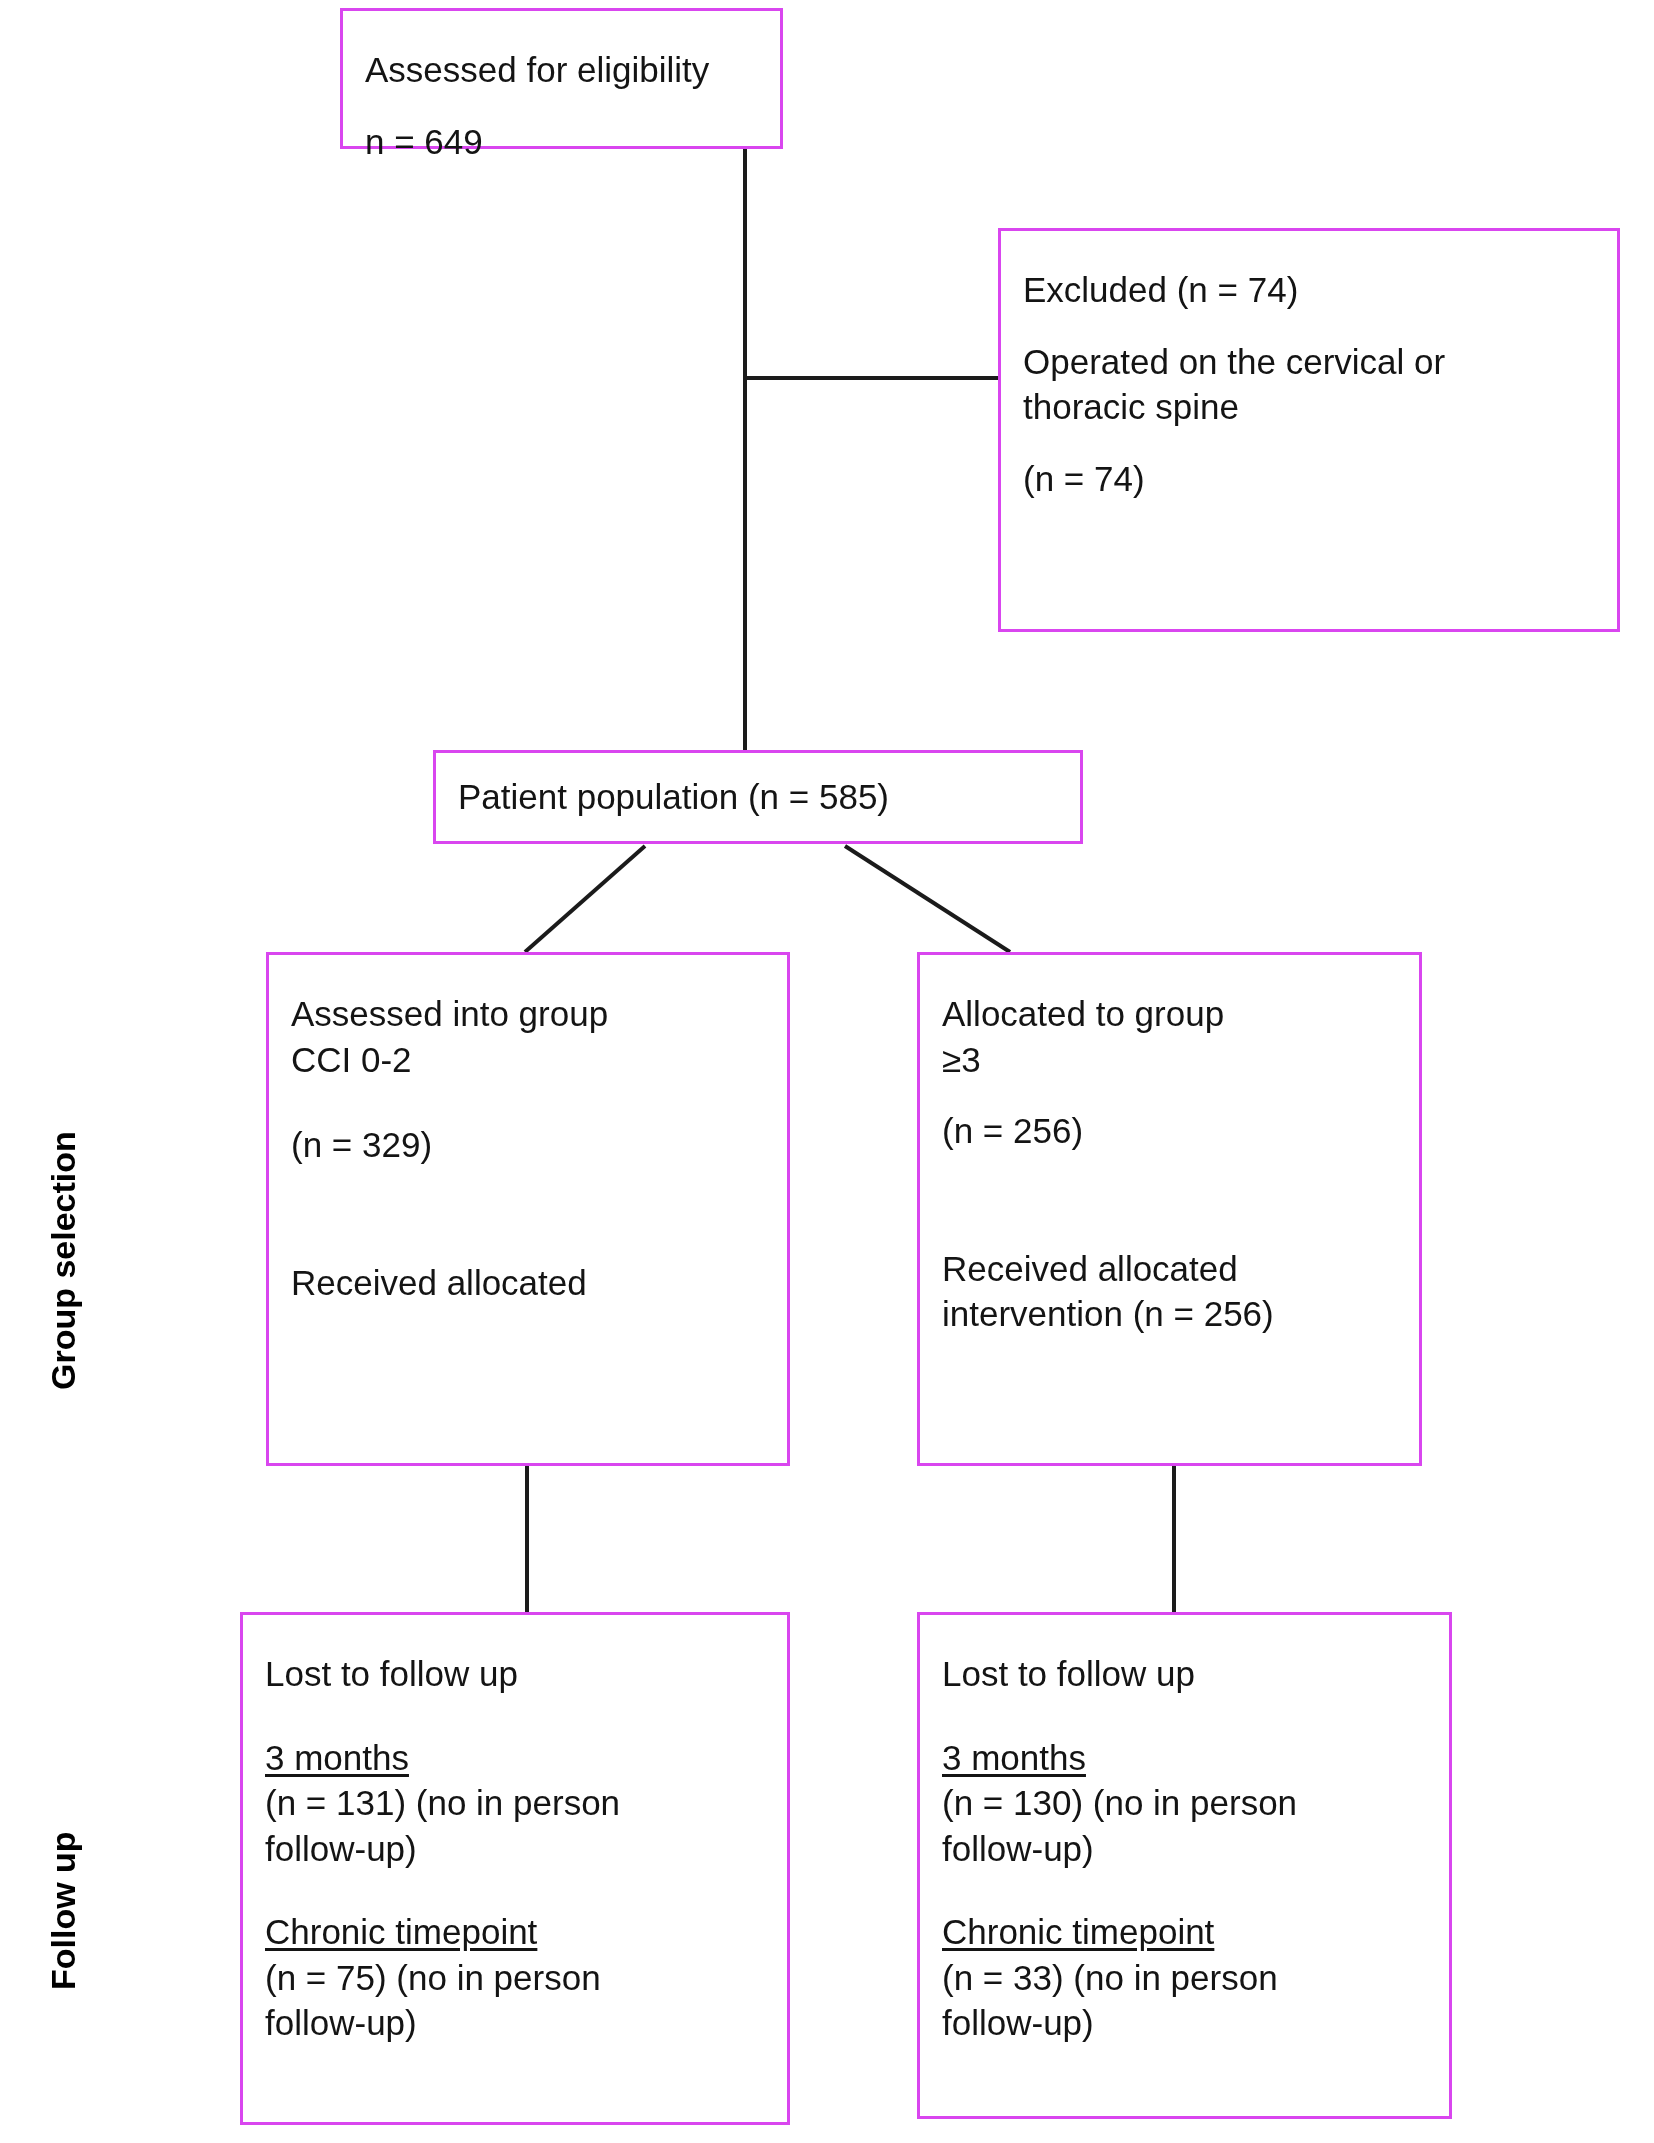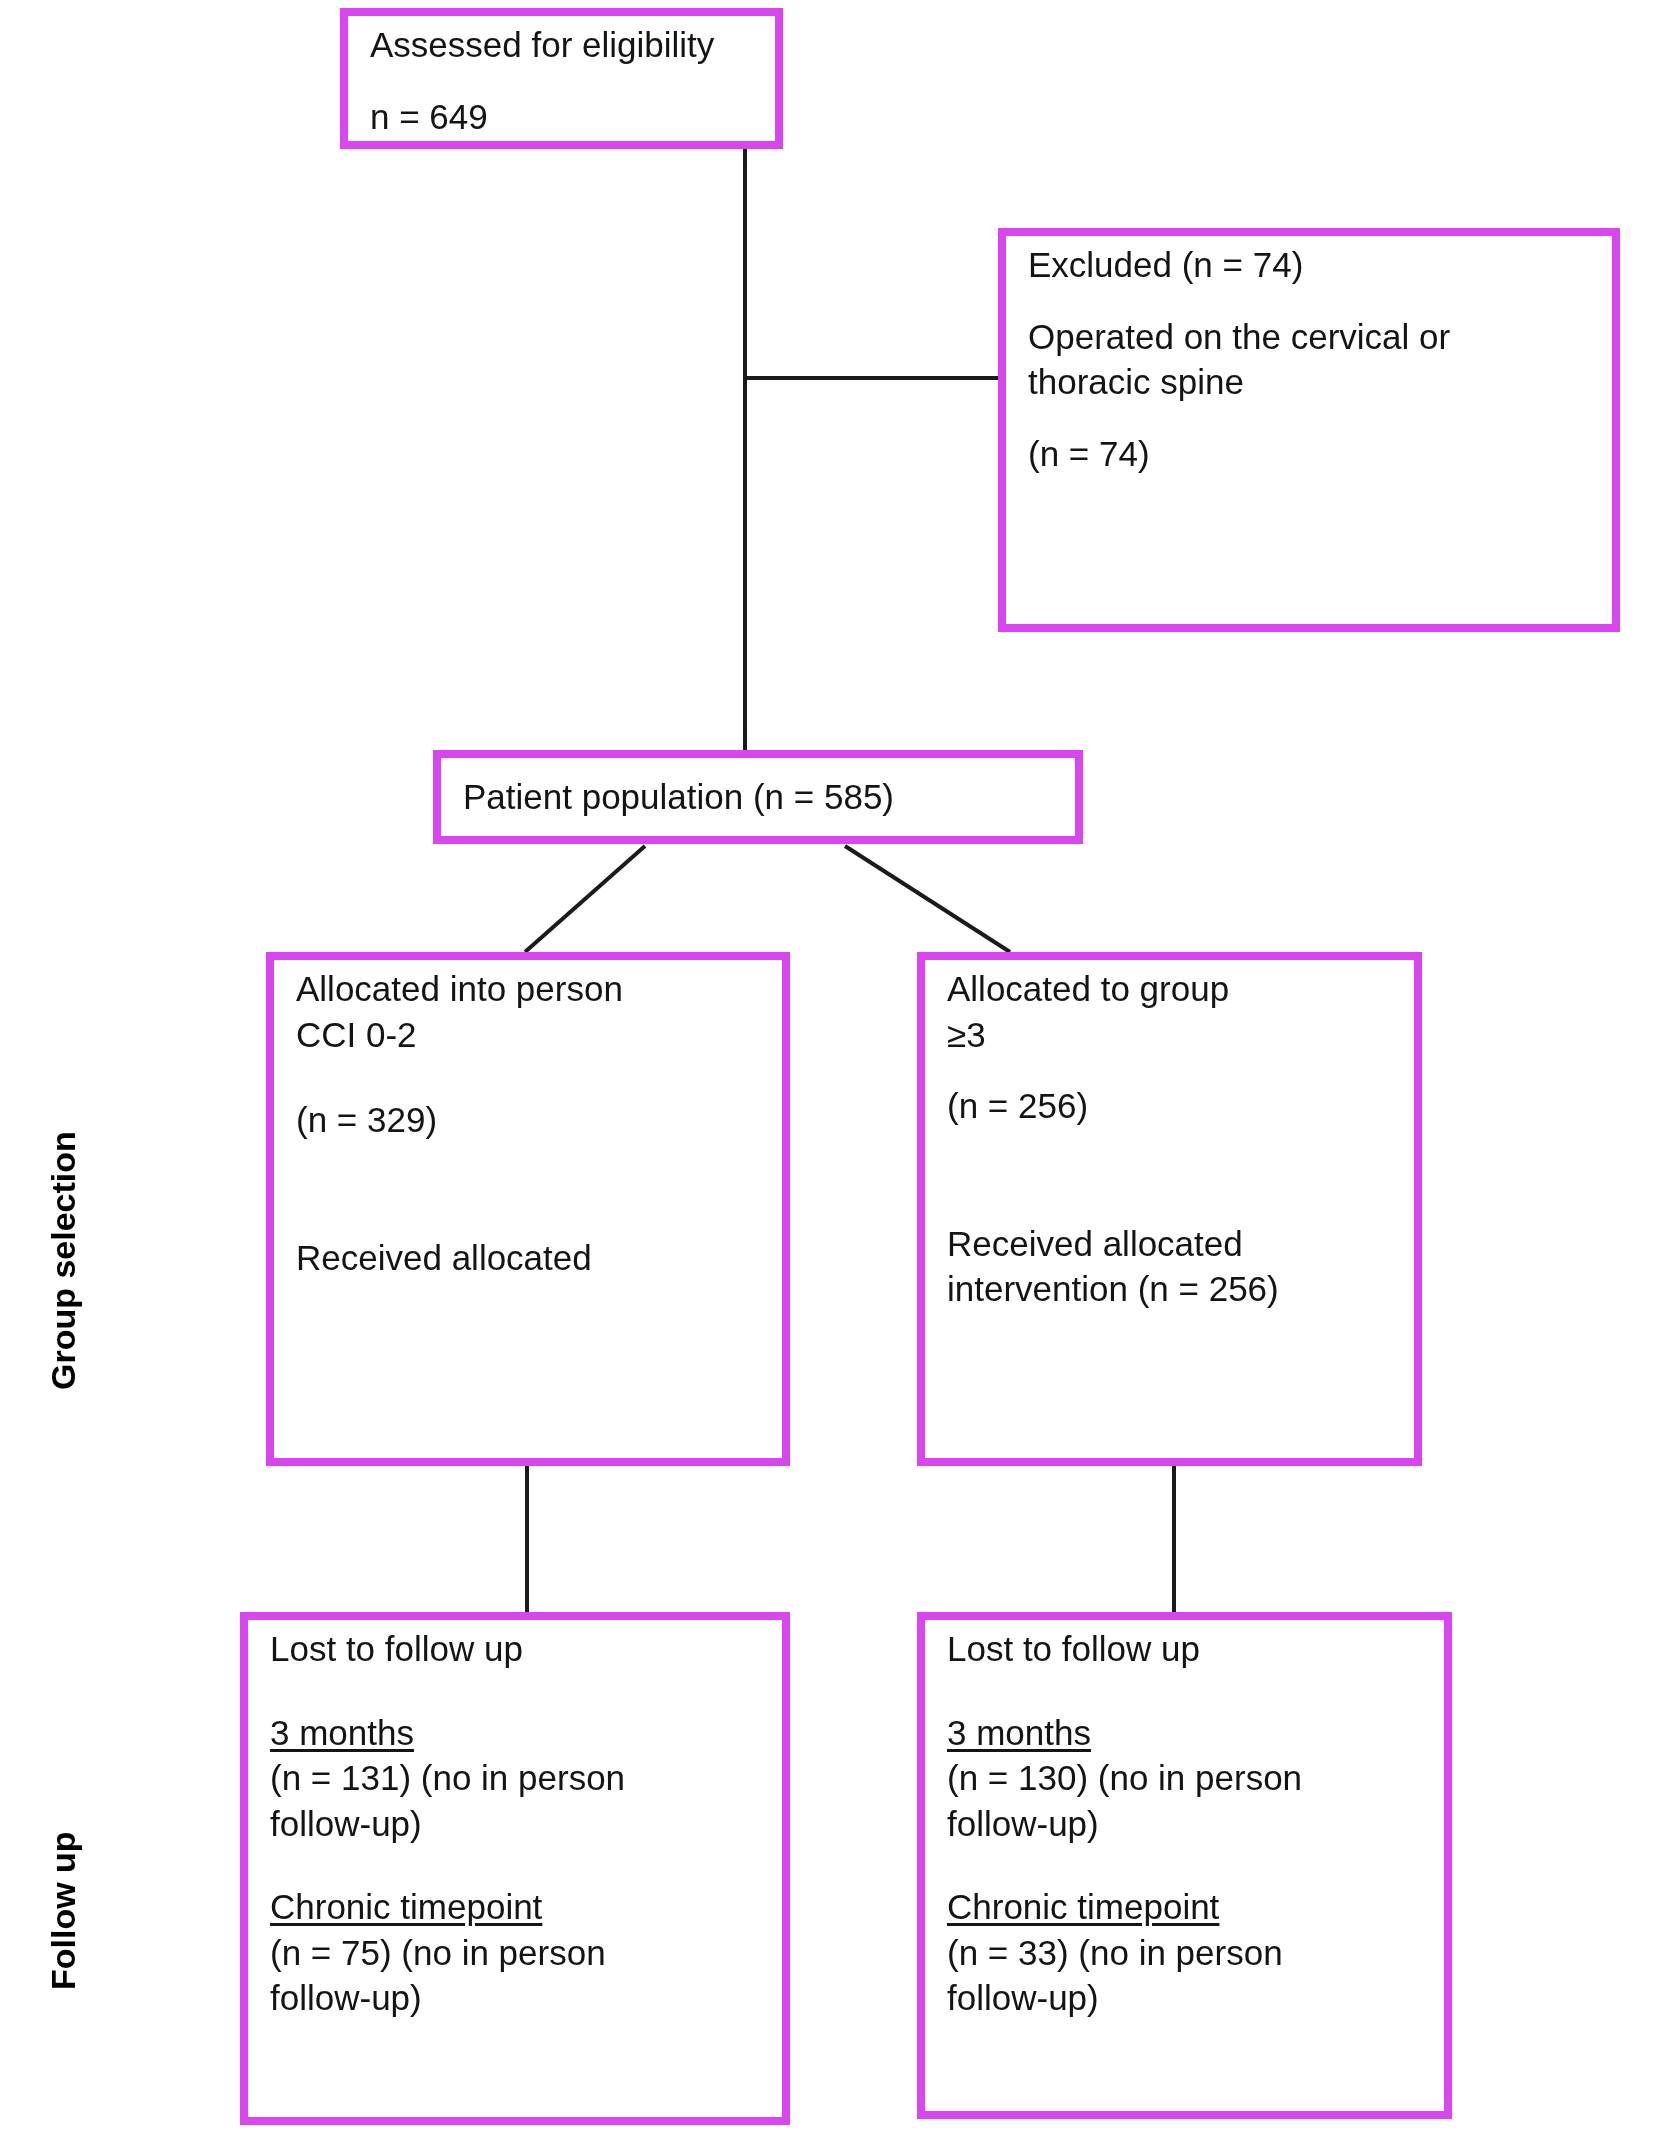--- a/index.html
+++ b/index.html
@@ -17,23 +17,23 @@
     width: 1654px;
     height: 2143px;
     background: #ffffff;
     overflow: hidden;
   }
 
   
   .box {
     position: absolute;
     box-sizing: border-box;
-    border: 8px solid #d946ef;
+    border: 3px solid #d946ef;
     background: #ffffff;
-    padding: 6px 22px;
+    padding: 36px 22px;
     font-size: 35px;
     line-height: 1.30;
     color: #141414;
     z-index: 5;
   }
   .box p {
     margin: 0 0 26px 0;
   }
   .box p:last-child {
     margin-bottom: 0;
@@ -107,21 +107,21 @@
     <p class="tight">Operated on the cervical or</p>
     <p>thoracic spine</p>
     <p>(n = 74)</p>
   </div>
 
   <div class="box" style="left:433px; top:750px; width:650px; height:94px; display:flex; align-items:center;">
     <p>Patient population (n = 585)</p>
   </div>
 
   <div class="box" style="left:266px; top:952px; width:524px; height:514px;">
-    <p class="tight">Allocated into person</p>
+    <p class="tight">Assessed into group</p>
     <p>CCI 0-2</p>
     <p style="margin-bottom:92px;margin-top:40px;">(n = 329)</p>
     <p class="tight">Received allocated</p>
   </div>
 
   <div class="box" style="left:917px; top:952px; width:505px; height:514px;">
     <p class="tight">Allocated to group</p>
     <p>≥3</p>
     <p style="margin-bottom:92px;">(n = 256)</p>
     <p class="tight">Received allocated</p>

